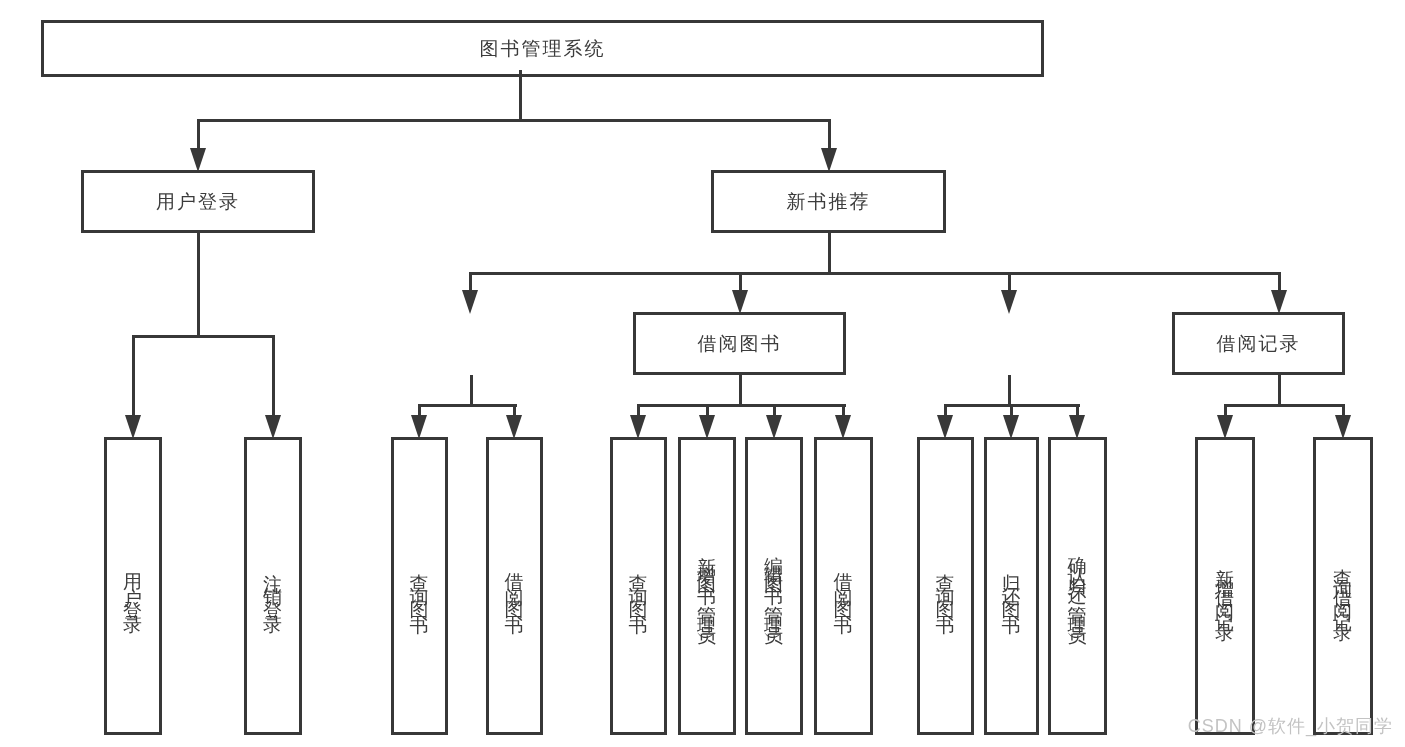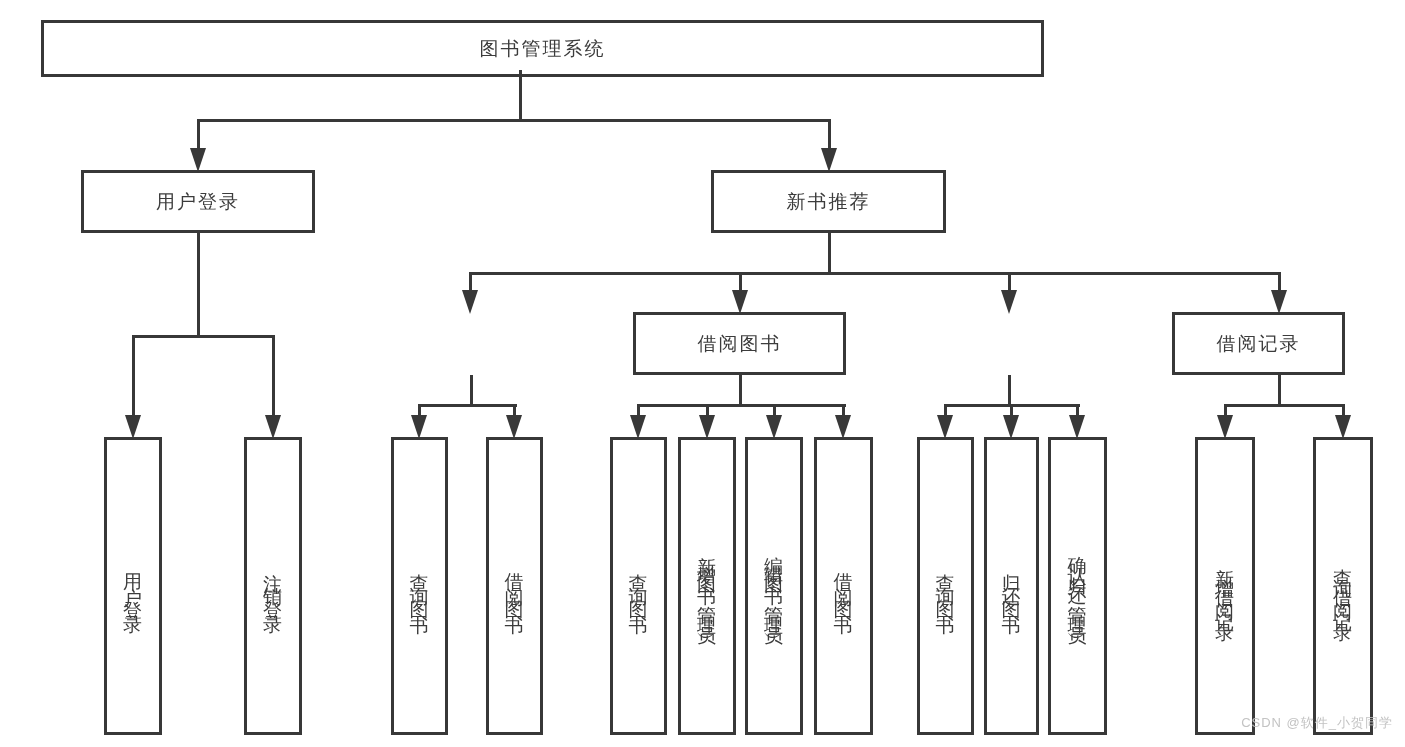--- a/index.html
+++ b/index.html
@@ -37,21 +37,21 @@
     content:"";position:absolute;left:6.5px;top:0;width:3px;
     height:calc(100% - 18px);background:var(--ink);
   }
   .drop::after{
     content:"";position:absolute;left:0;bottom:0;width:0;height:0;
     border-left:8px solid transparent;border-right:8px solid transparent;
     border-top:24px solid var(--ink);
   }
   .watermark{
     position:absolute;right:12px;top:714px;z-index:5;
-    font-size:13px;color:#c3c3c3;letter-spacing:1px;white-space:nowrap;
+    font-size:18px;color:#c3c3c3;letter-spacing:1px;white-space:nowrap;
   }
 </style>
 </head>
 <body>
 
 <div class="stage">
 
   <div class="node" style="left:21px;top:20px;width:1003px;height:57px;margin-left:20px;">图书管理系统</div>
 
   <div class="node" style="left:81px;top:170px;width:234px;height:63px;">用户登录</div>

